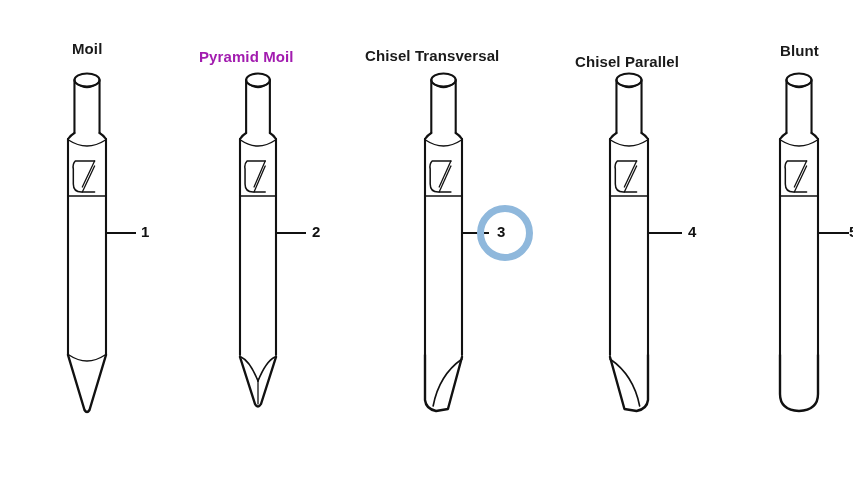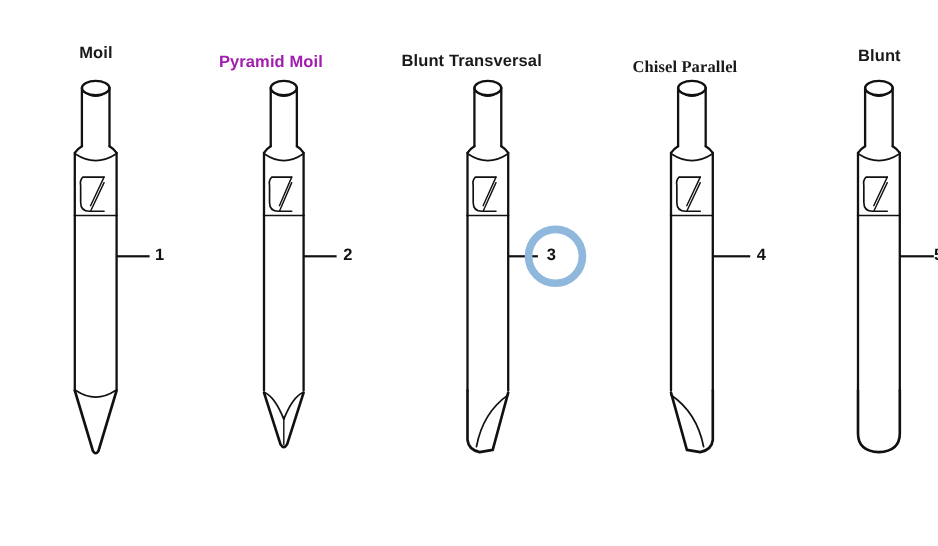--- a/index.html
+++ b/index.html
@@ -125,21 +125,21 @@
         <path d="M 25.9 166 L 14.18 192" stroke-width="1.3"></path>
         <path d="M 0 196 L 0 355"></path>
         <path d="M 37 196 L 37 355"></path>
         <g fill="none" stroke="#111111" stroke-width="2.4" stroke-linejoin="round" stroke-linecap="round">
           <path d="M 0 355 L 0 400 Q 1 409 11.1 411 L 22.94 409 L 37 357"></path>
           <path d="M 37 359 Q 14.06 375 8.14 406" stroke-width="1.6"></path>
         </g>
       </g>
     </svg>
     <div style="position: absolute; left: 462px; top: 232px; width: 27px; height: 2px; background: rgb(17, 17, 17);"></div>
-    <div class="tool-label" style="left: 365px; top: 47px; color: rgb(26, 26, 26);">Blunt Transversal</div>
+    <div class="tool-label" style="left: 365px; top: 47px; color: rgb(26, 26, 26);">Chisel Transversal</div>
     <div class="callout-number" style="left: 497px; top: 223px;">3</div>
     <svg class="tool-svg" width="42" height="426" viewBox="-2 0 42 426" style="left: 608px; top: 0px;">
       <g fill="none" stroke="#111111" stroke-width="2.1" stroke-linejoin="round" stroke-linecap="round">
         <ellipse cx="19" cy="80" rx="12.54" ry="6.5"></ellipse>
         <path d="M 6.460000000000001 80 L 6.460000000000001 133"></path>
         <path d="M 31.54 80 L 31.54 133"></path>
         <path d="M 7.960000000000001 83 Q 19 92 30.04 83" stroke-width="1.4"></path>
         <path d="M 6.460000000000001 133 Q 2.960000000000001 135 0 139"></path>
         <path d="M 31.54 133 Q 35.04 135 38 139"></path>
         <path d="M 0 139 L 0 196"></path>
@@ -151,21 +151,21 @@
         <path d="M 26.599999999999998 166 L 14.32 192" stroke-width="1.3"></path>
         <path d="M 0 196 L 0 355"></path>
         <path d="M 38 196 L 38 355"></path>
         <g fill="none" stroke="#111111" stroke-width="2.4" stroke-linejoin="round" stroke-linecap="round">
           <path d="M 38 355 L 38 400 Q 37 409 26.599999999999998 411 L 14.44 409 L 0 357"></path>
           <path d="M 0 359 Q 23.56 375 29.64 406" stroke-width="1.6"></path>
         </g>
       </g>
     </svg>
     <div style="position: absolute; left: 648px; top: 232px; width: 34px; height: 2px; background: rgb(17, 17, 17);"></div>
-    <div class="tool-label" style="left: 575px; top: 53px; color: rgb(26, 26, 26); font-family: Liberation Serif, serif;">Chisel Parallel</div>
+    <div class="tool-label" style="left: 575px; top: 53px; color: rgb(26, 26, 26);">Chisel Parallel</div>
     <div class="callout-number" style="left: 688px; top: 223px;">4</div>
     <svg class="tool-svg" width="42" height="426" viewBox="-2 0 42 426" style="left: 778px; top: 0px;">
       <g fill="none" stroke="#111111" stroke-width="2.1" stroke-linejoin="round" stroke-linecap="round">
         <ellipse cx="19" cy="80" rx="12.54" ry="6.5"></ellipse>
         <path d="M 6.460000000000001 80 L 6.460000000000001 133"></path>
         <path d="M 31.54 80 L 31.54 133"></path>
         <path d="M 7.960000000000001 83 Q 19 92 30.04 83" stroke-width="1.4"></path>
         <path d="M 6.460000000000001 133 Q 2.960000000000001 135 0 139"></path>
         <path d="M 31.54 133 Q 35.04 135 38 139"></path>
         <path d="M 0 139 L 0 196"></path>

